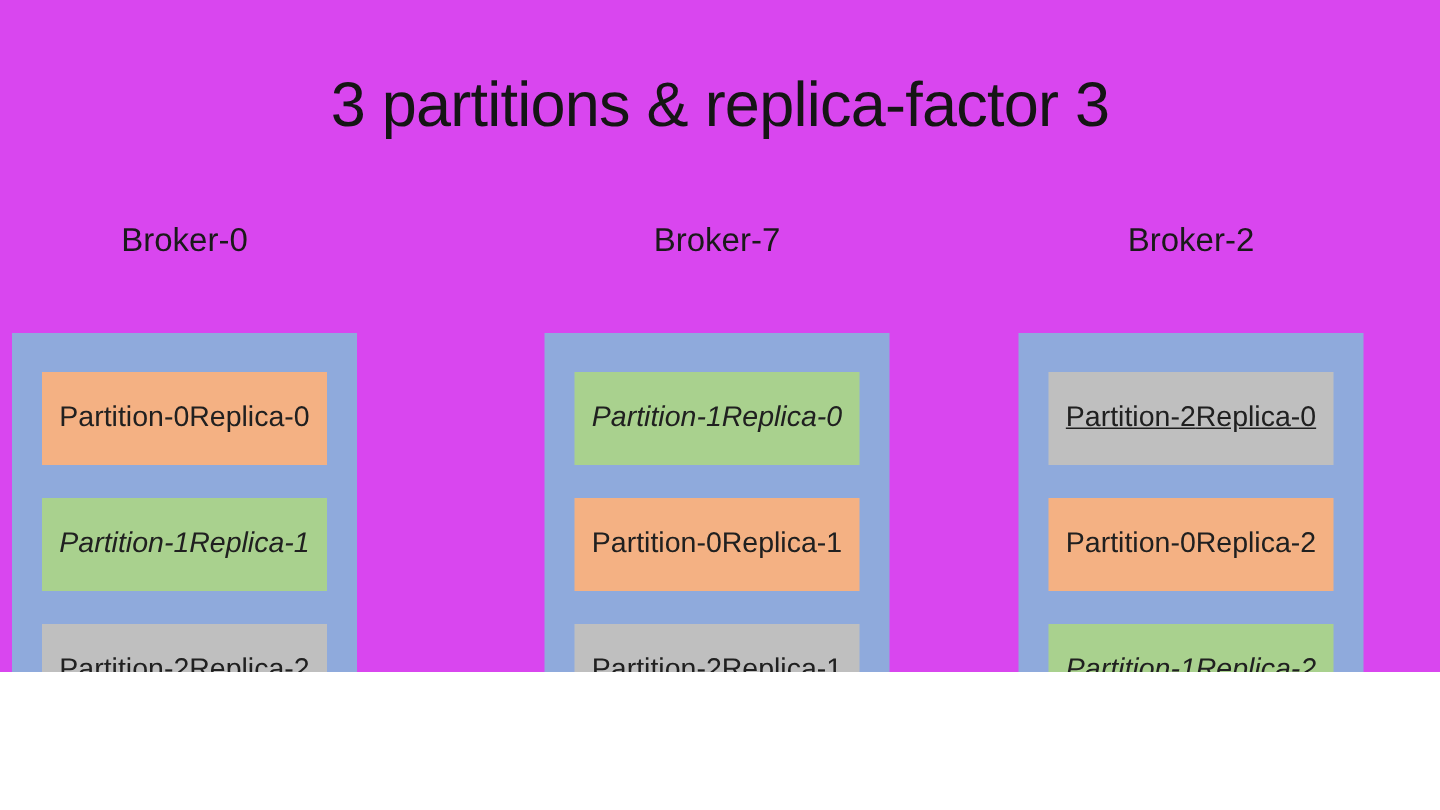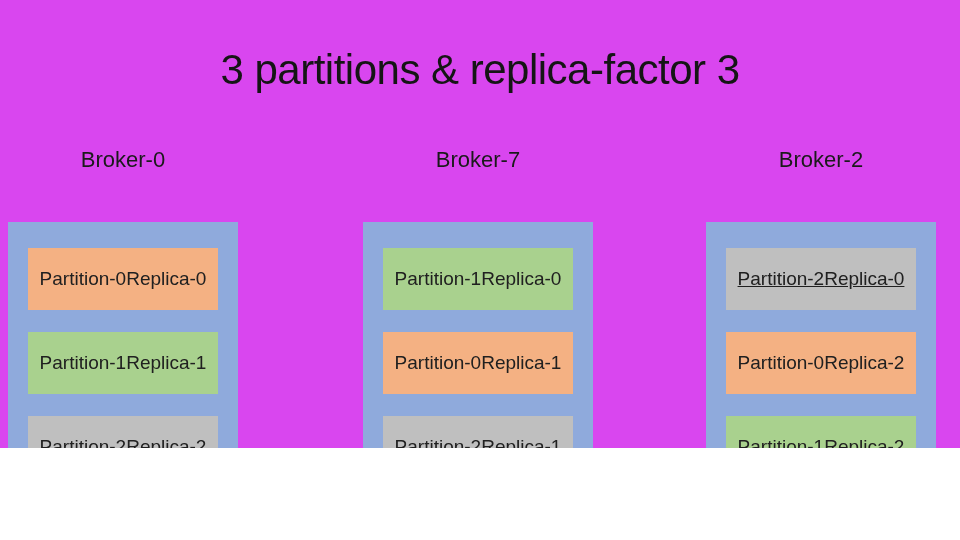--- a/index.html
+++ b/index.html
@@ -28,21 +28,21 @@
     color: #151515;
     white-space: nowrap;
   }
   .broker {
     position: absolute;
     top: 145px;
     width: 230px;
   }
   .broker-0 { left: 8px; }
   .broker-1 { left: 363px; }
-  .broker-2 { left: 706px; }
+  .broker-2 { left: 679px; }
   .broker-label {
     height: 77px;
     text-align: center;
     font-size: 22px;
     line-height: 29px;
     color: #1a1a1a;
   }
   .broker-box {
     width: 230px;
     height: 293px;
@@ -56,21 +56,21 @@
     margin-bottom: 22px;
     display: flex;
     align-items: center;
     justify-content: center;
     text-align: center;
     font-size: 19px;
     line-height: 26px;
     color: #202020;
   }
   .cell[data-color="orange"] { background: #F4B183; }
-  .cell[data-color="green"]  { background: #A9D18E; }
+  .cell[data-color="green"]  { background: #A9D18E; font-style: italic; }
   .cell[data-color="gray"]   { background: #BFBFBF; text-decoration: underline; }
 </style>
 </head>
 <body>
 
 <div id="slide">
 
   <div class="title">3 partitions &amp; replica-factor 3</div>
 
   <div class="broker broker-0">

